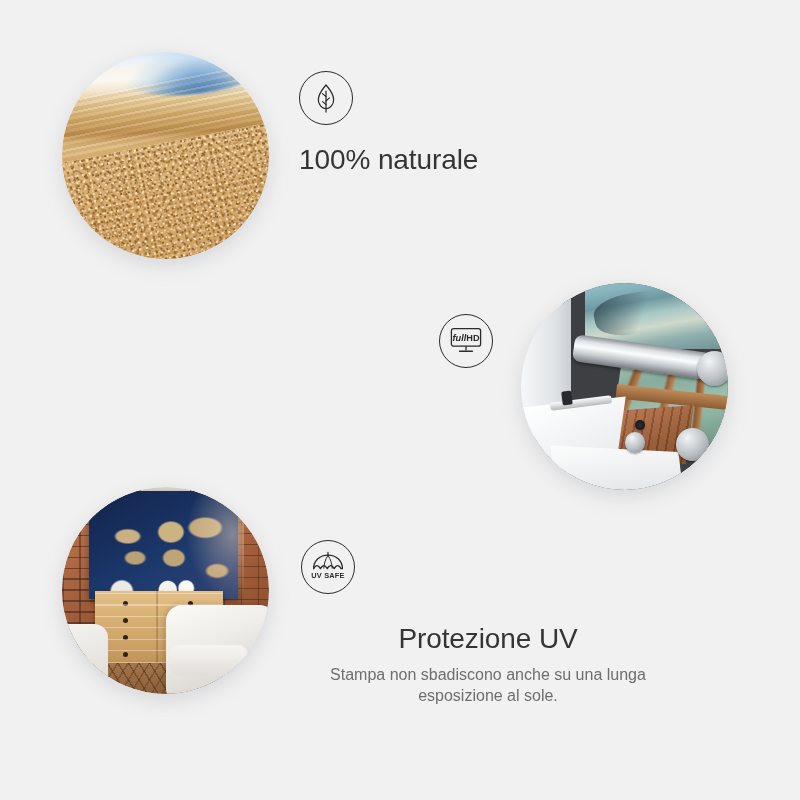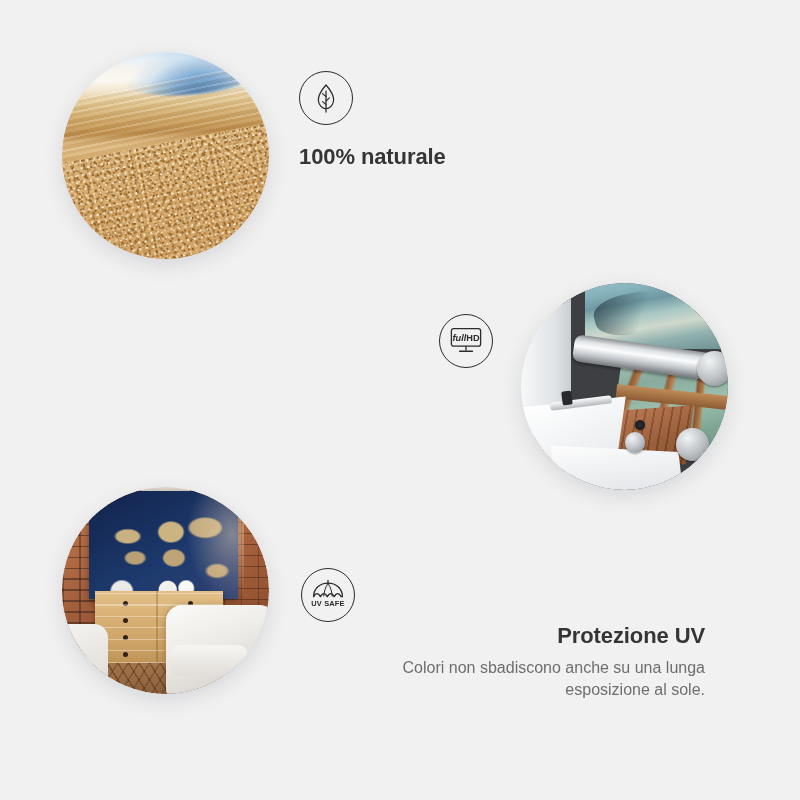--- a/index.html
+++ b/index.html
@@ -241,34 +241,34 @@
   .icon-badge {
     position: absolute;
     width: 54px; height: 54px;
     border-radius: 50%;
     border: 1.6px solid #2b2b2b;
     display: flex; align-items: center; justify-content: center;
     background: transparent;
   }
   #icon-leaf { left: 299px; top: 71px; }
   #icon-fullhd { left: 439px; top: 314px; }
-  #icon-uv { left: 301px; top: 568px; align-items: center; }
+  #icon-uv { left: 301px; top: 540px; align-items: center; }
 
   
   .txt { position: absolute; }
   .title {
-    font-size: 22px; font-weight: bold; color: #353535;
+    font-size: 28px; font-weight: normal; color: #353535;
     letter-spacing: -0.1px; line-height: 1.1;
   }
   .subtitle {
     font-size: 16px; color: #6e6e6e; line-height: 1.35; margin-top: 9px;
   }
   #text-natural { left: 299px; top: 145px; width: 340px; text-align: left; }
   #text-print   { left: 170px; top: 375px; width: 322px; text-align: right; }
-  #text-uv      { left: 315px; top: 624px; width: 390px; text-align: right; }
+  #text-uv      { left: 293px; top: 624px; width: 390px; text-align: center; }
 </style>
 </head>
 <body>
 
 <div class="page">
 
   <div class="photo" id="photo-cork">
     <div class="photo-inner">
       <div class="cork-bg"></div>
       <div class="cork-blue"></div>
@@ -356,16 +356,16 @@
       <path d="M5.6 19.6 C7.8 15.6 10.2 15.6 12.4 19.6 C14.6 15.6 17.1 15.6 19.3 19.6
                C21.5 15.6 24 15.6 26.2 19.6 C28.4 15.6 30.9 15.6 33.1 19.6 L34.4 19.6" stroke="#2b2b2b" stroke-width="1.3" stroke-linejoin="round" stroke-linecap="round"></path>
       <path d="M20 6.3 C17.2 10.6 16 15 15.8 19.2" stroke="#2b2b2b" stroke-width="1" stroke-linecap="round"></path>
       <path d="M20 6.3 C22.8 10.6 24 15 24.2 19.2" stroke="#2b2b2b" stroke-width="1" stroke-linecap="round"></path>
       <text x="20" y="28.8" text-anchor="middle" font-family="Liberation Sans, sans-serif" font-size="7.4" font-weight="bold" letter-spacing="0.2" fill="#2b2b2b">UV SAFE</text>
     </svg>
   </div>
 
   <div class="txt" id="text-uv">
     <div class="title">Protezione UV</div>
-    <div class="subtitle">Colori non sbadiscono anche su una lunga esposizione al sole.</div>
+    <div class="subtitle">Stampa non sbadiscono anche su una lunga esposizione al sole.</div>
   </div>
 
 </div>
 
 </body></html>

